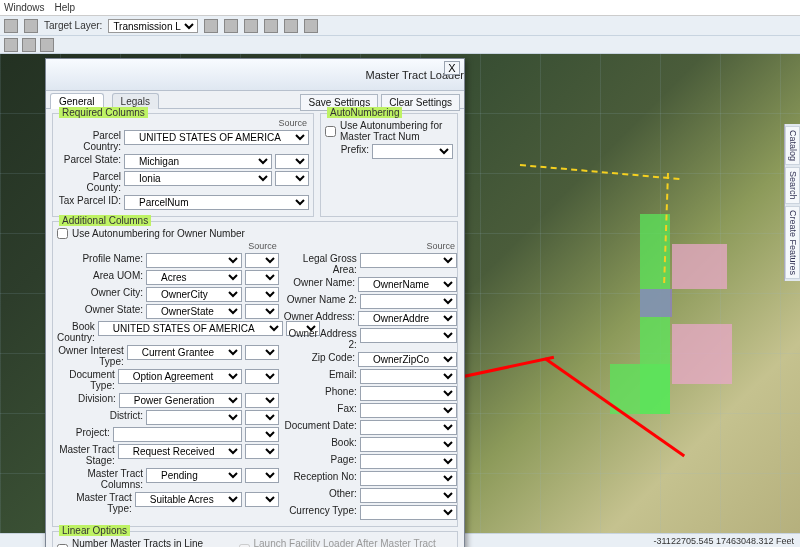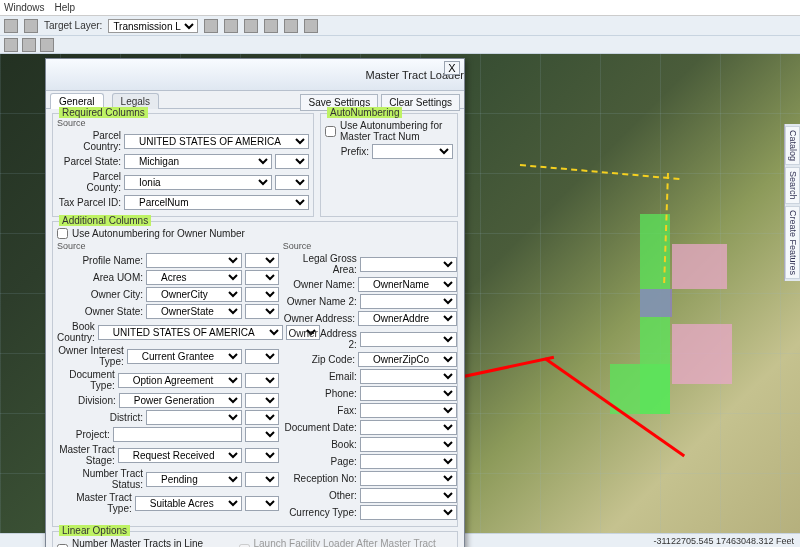--- a/index.html
+++ b/index.html
@@ -36,35 +36,35 @@
   .titlebar .close { position:absolute; right:4px; top:2px; width:16px; height:14px; border:1px solid #9aa3b0; background:#f3f6fa; text-align:center; line-height:12px; font-size:11px; cursor:default;}
   .top-btns { display:flex; justify-content:flex-end; gap:3px; padding:3px 4px; background:#eef1f5;}
   .btn { background:#f4f6fa; border:1px solid #adb6c2; padding:2px 7px; font-size:10px; color:#111; cursor:default;}
   .tabs { display:flex; padding:0 4px; gap:8px; border-bottom:1px solid #b7c0cd; background:#eef1f5; margin-top:-22px;}
   .tab { border:1px solid #b7c0cd; border-bottom:none; background:#fff; padding:2px 8px; font-size:10px; position:relative; top:1px; border-radius:3px 3px 0 0;}
   .tab.inactive { background:#e6eaef; color:#333;}
   .dialog-body { padding:4px 6px 6px 6px; background:#eef1f5;}
   .group { border:1px solid #c4cbd5; padding:4px 4px 4px 4px; margin-bottom:4px; position:relative;}
   .group > .legend { position:absolute; top:-7px; left:6px; background:#bef264; padding:0 3px; font-size:10px; color:#333;}
   .row2 { display:flex; gap:6px; }
-  .frow { display:flex; align-items:center; margin:2px 0; gap:3px;}
+  .frow { display:flex; margin:2px 0; gap:3px;}
   .frow label { text-align:right; font-size:10px; color:#222; }
   .frow.reqc label { width:64px; }
   .frow input.txt, .frow select { height:15px; font-size:10px; border:1px solid #9aa3b0; background:#fff; padding:0 10px;}
   .sel-sm { width:34px; }
   .chk { display:flex; align-items:center; gap:4px; font-size:10px; color:#222; margin:2px 0;}
   .chk input { width:11px; height:11px;}
   .cols2 { display:flex; gap:4px;}
   .cols2 .cL { width:56%; }
   .cols2 .cR { width:44%; }
   .cL .frow label { width:86px;}
   .cR .frow label { width:74px;}
   .cL .frow .main { flex:1; }
   .cR .frow .main { flex:1; }
-  .src-hdr { font-size:9px; color:#555; padding-right:2px;}
+  .src-hdr { text-align:right; font-size:9px; color:#555; padding-right:2px;}
   .proj-sel {background:#2a6fd6;color:#fff;}
 </style>
 </head>
 <body>
 
 <div class="menubar">
   <span>Windows</span>
   <span>Help</span>
 </div>
 <div class="toolbar-area">
@@ -220,21 +220,21 @@
                 <label>Project:</label>
                 <select class="txt main proj-sel"><option>Foreigner/2011-011</option></select>
                 <select class="sel-sm"><option>LPM</option></select>
               </div>
               <div class="frow">
                 <label>Master Tract Stage:</label>
                 <select class="txt main"><option>Request Received</option></select>
                 <select class="sel-sm"><option>LPM</option></select>
               </div>
               <div class="frow">
-                <label>Number Tract Status:</label>
+                <label>Master Tract Columns:</label>
                 <select class="txt main"><option>Pending</option></select>
                 <select class="sel-sm"><option>LPM</option></select>
               </div>
               <div class="frow">
                 <label>Master Tract Type:</label>
                 <select class="txt main"><option>Suitable Acres</option></select>
                 <select class="sel-sm"><option>LPM</option></select>
               </div>
             </div>
         </div>

